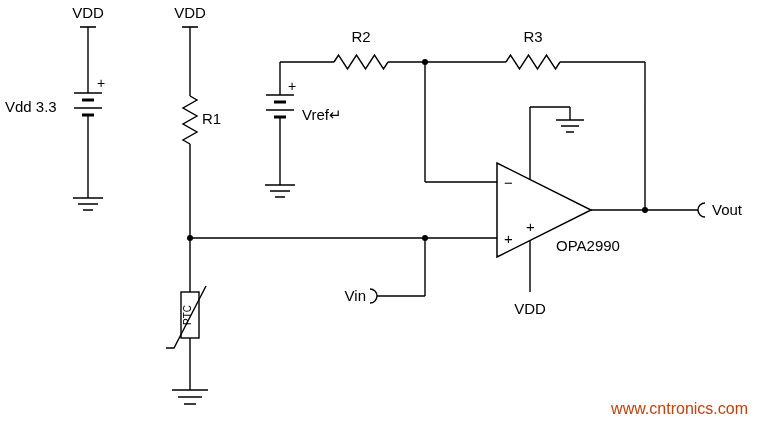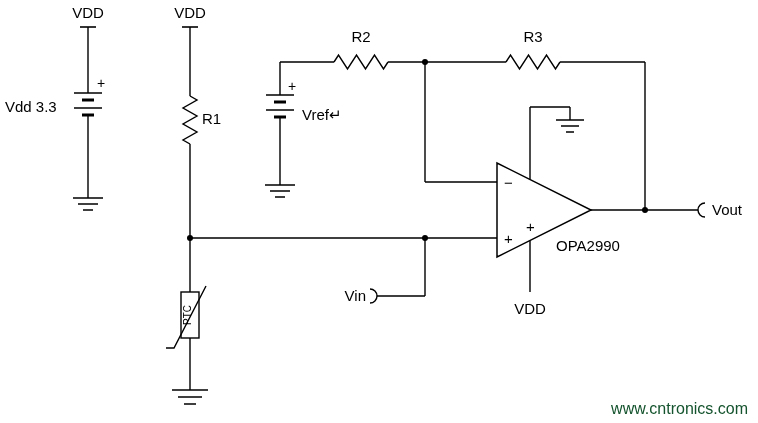--- a/index.html
+++ b/index.html
@@ -16,21 +16,21 @@
     fill: #000000;
     font-size: 15px;
   }
   svg .small { font-size: 10px; }
   svg .sign { font-size: 14px; }
   .watermark {
     position: absolute;
     right: 10px;
     bottom: 5px;
     font-size: 16px;
-    color: #14532d;
+    color: #c2410c;
     font-family: "Liberation Sans", sans-serif;
   }
 </style>
 </head>
 <body>
 
 <div class="canvas">
   <svg width="758" height="423" viewBox="0 0 758 423">
 
     <g>

